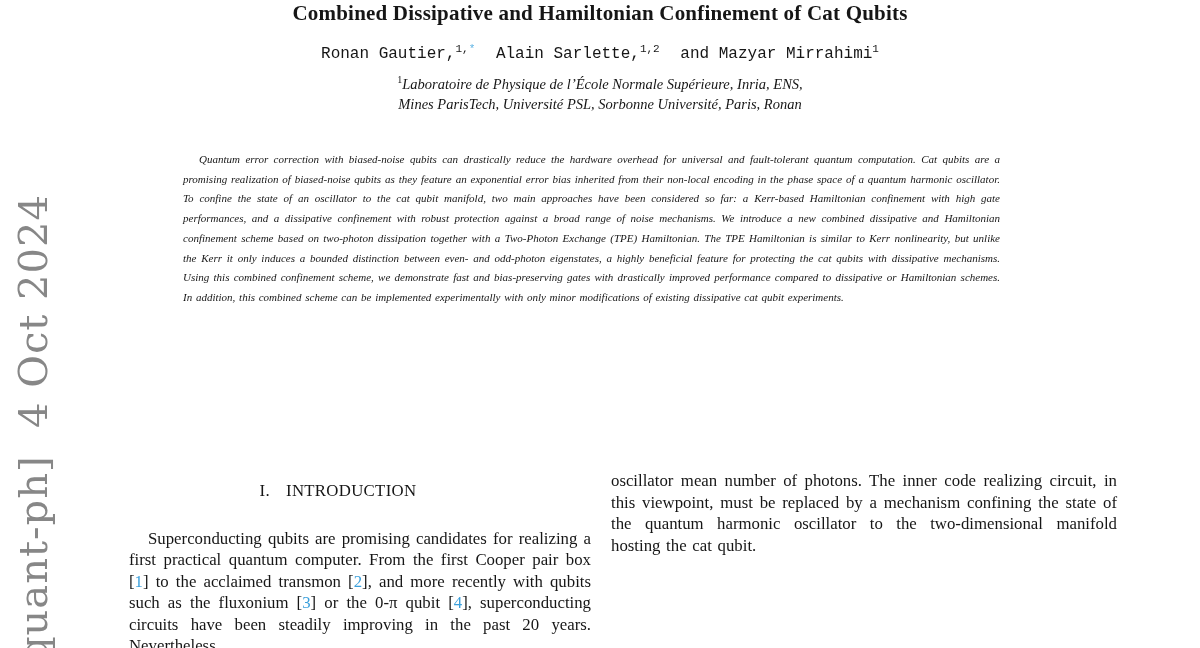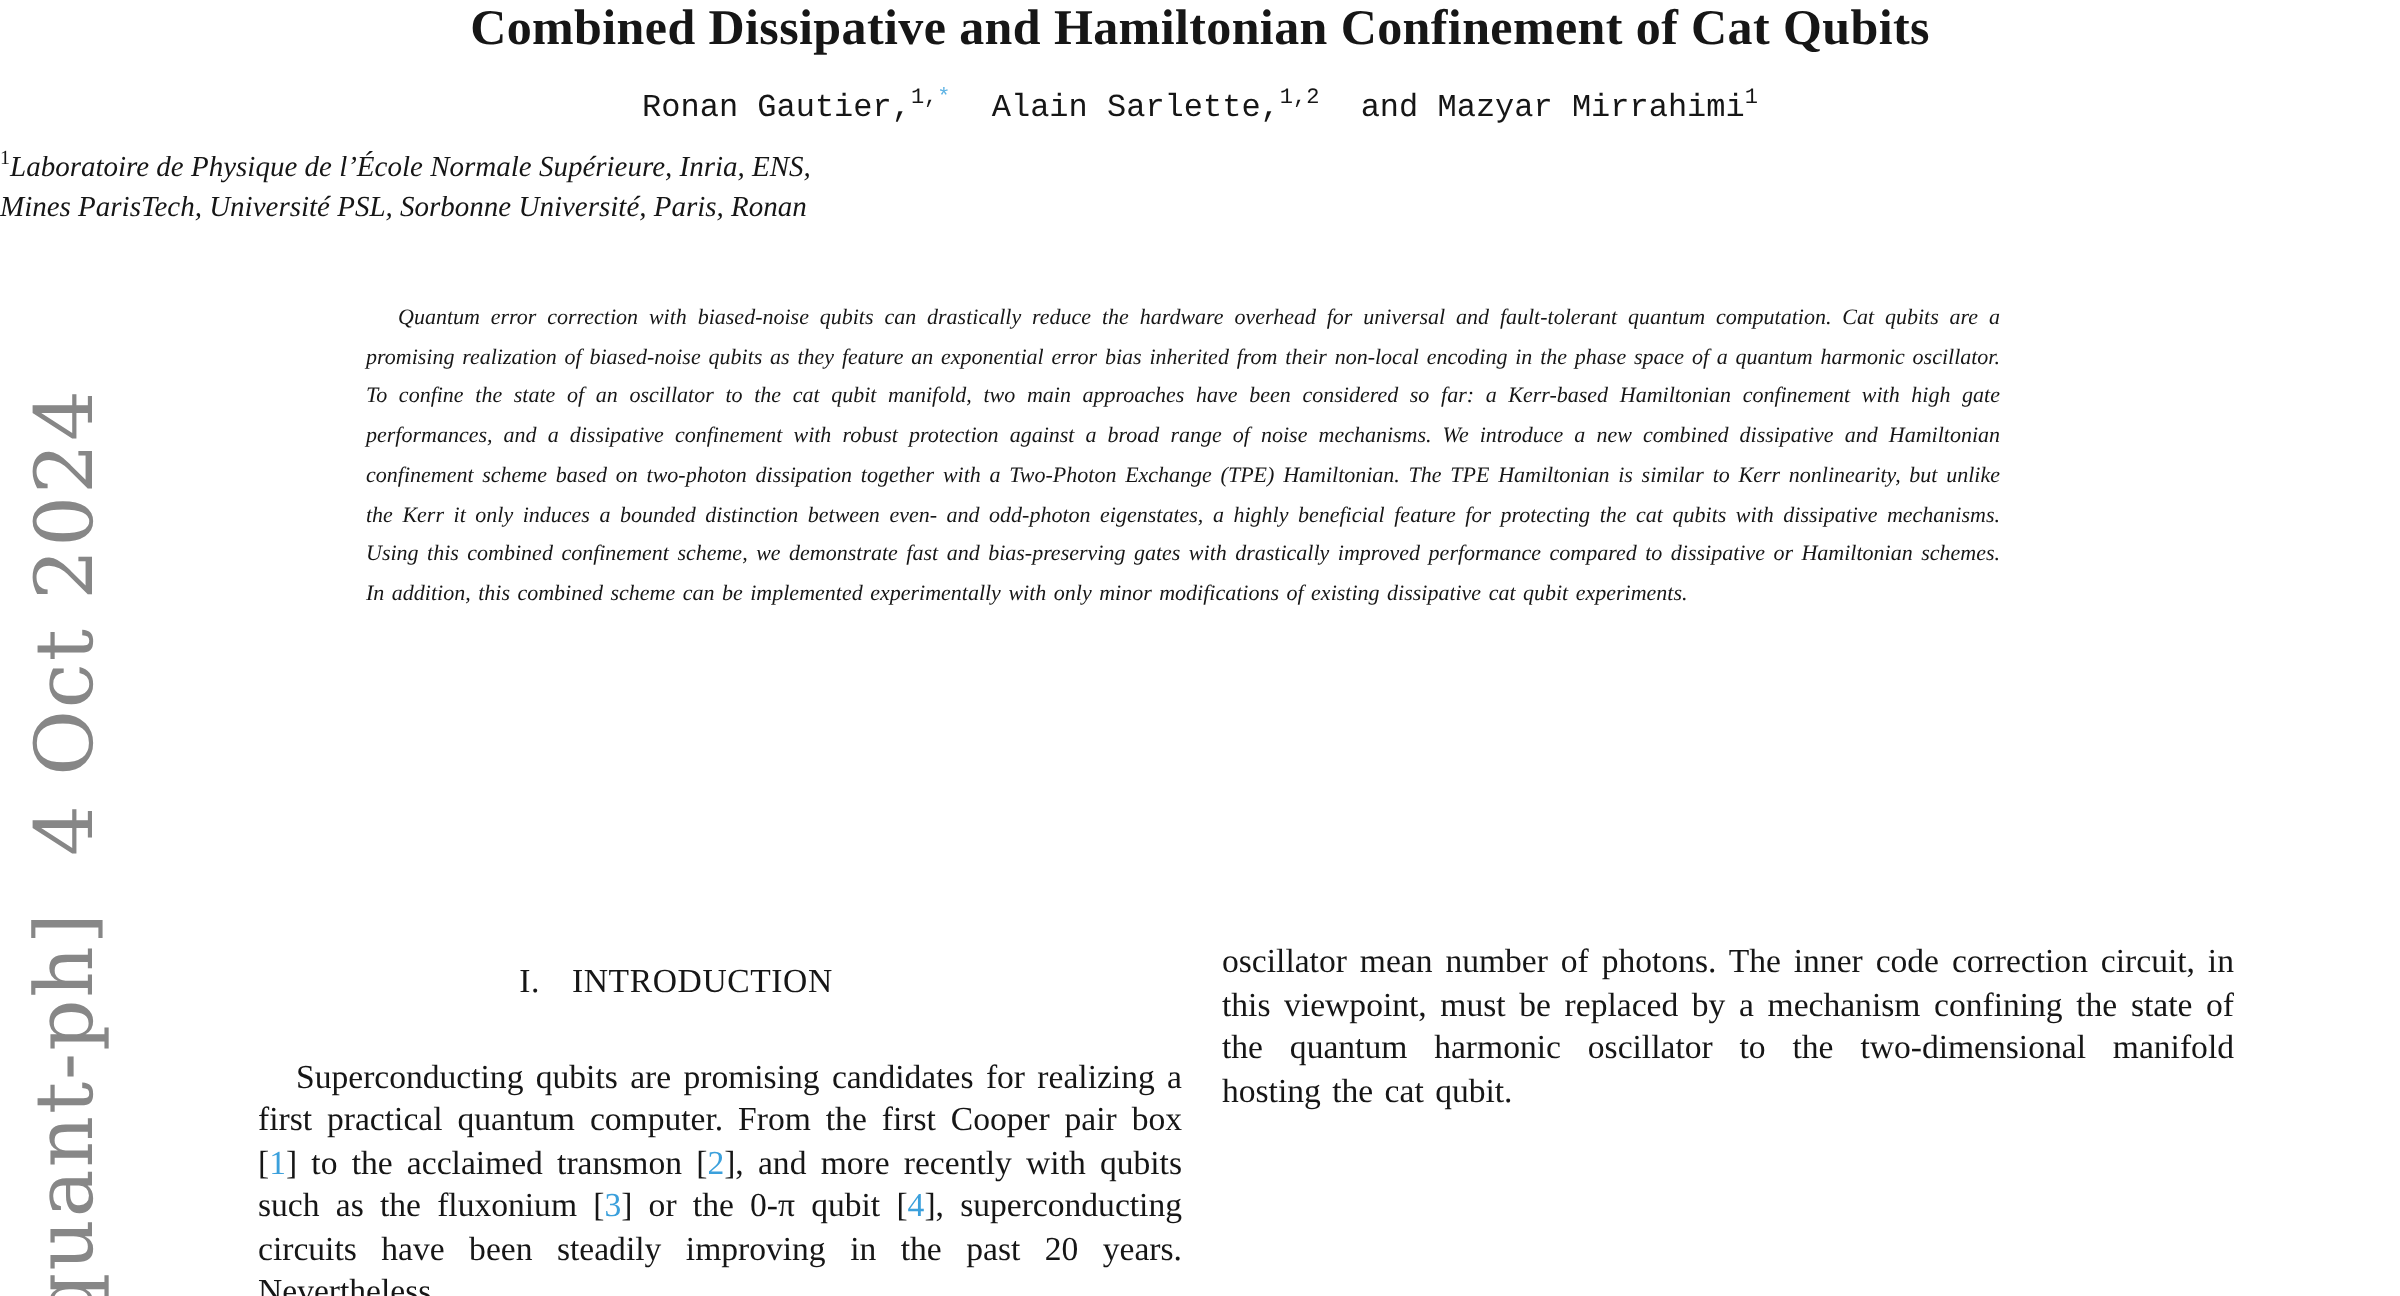--- a/index.html
+++ b/index.html
@@ -20,37 +20,37 @@
     font-size: 40px;
     color: #878787;
     white-space: pre;
     letter-spacing: 1px;
   }
   .title {
     position: absolute;
     top: 1px; left: 0; width: 100%;
     margin: 0;
     text-align: center;
-    font-size: 25px;
+    font-size: 21px;
     font-weight: 700;
     letter-spacing: 0.2px;
   }
   .authors {
     position: absolute;
     top: 45px; left: 0; width: 100%;
     text-align: center;
     font-size: 16px;
     font-family: Liberation Mono, monospace;
   }
   .authors sup { font-size: 11px; line-height: 0; }
   .author + .author { margin-left: 11px; }
   .affils {
     position: absolute;
     top: 74px; left: 0; width: 100%;
-    text-align: left;
+    text-align: center;
     font-style: italic;
     font-size: 14.5px;
     line-height: 20px;
   }
   .affils sup { font-size: 10px; font-style: normal; line-height: 0; }
   .abstract {
     position: absolute;
     top: 150px; left: 183px; width: 817px;
     margin: 0;
     font-size: 11px;
@@ -105,14 +105,14 @@
 <p class="abstract">Quantum error correction with biased-noise qubits can drastically reduce the hardware overhead for universal and fault-tolerant quantum computation. Cat qubits are a promising realization of biased-noise qubits as they feature an exponential error bias inherited from their non-local encoding in the phase space of a quantum harmonic oscillator. To confine the state of an oscillator to the cat qubit manifold, two main approaches have been considered so far: a Kerr-based Hamiltonian confinement with high gate performances, and a dissipative confinement with robust protection against a broad range of noise mechanisms. We introduce a new combined dissipative and Hamiltonian confinement scheme based on two-photon dissipation together with a Two-Photon Exchange (TPE) Hamiltonian. The TPE Hamiltonian is similar to Kerr nonlinearity, but unlike the Kerr it only induces a bounded distinction between even- and odd-photon eigenstates, a highly beneficial feature for protecting the cat qubits with dissipative mechanisms. Using this combined confinement scheme, we demonstrate fast and bias-preserving gates with drastically improved performance compared to dissipative or Hamiltonian schemes. In addition, this combined scheme can be implemented experimentally with only minor modifications of existing dissipative cat qubit experiments.</p>
 
 <div class="col col-left">
   <div class="section-heading">
     <span class="sec-num">I.</span><span>INTRODUCTION</span>
   </div>
   <p class="para indent"><span>Superconducting qubits are promising candidates for realizing a first practical quantum computer. From the first Cooper pair box [</span><span class="cite">1</span><span>] to the acclaimed transmon [</span><span class="cite">2</span><span>], and more recently with qubits such as the fluxonium [</span><span class="cite">3</span><span>] or the 0-π qubit [</span><span class="cite">4</span><span>], superconducting circuits have been steadily improving in the past 20 years. Nevertheless</span></p>
 </div>
 
 <div class="col col-right">
-  <p class="para">oscillator mean number of photons. The inner code correction circuit, in this viewpoint, must be replaced by a mechanism confining the state of the quantum harmonic oscillator to the two-dimensional manifold hosting the cat qubit.</p>
+  <p class="para">oscillator mean number of photons. The inner code realizing circuit, in this viewpoint, must be replaced by a mechanism confining the state of the quantum harmonic oscillator to the two-dimensional manifold hosting the cat qubit.</p>
 </div>
 
 </body></html>

